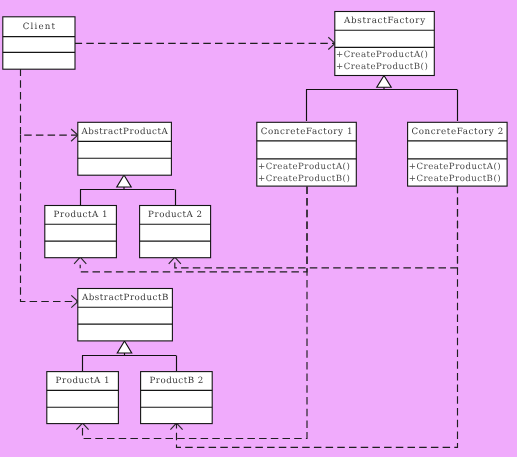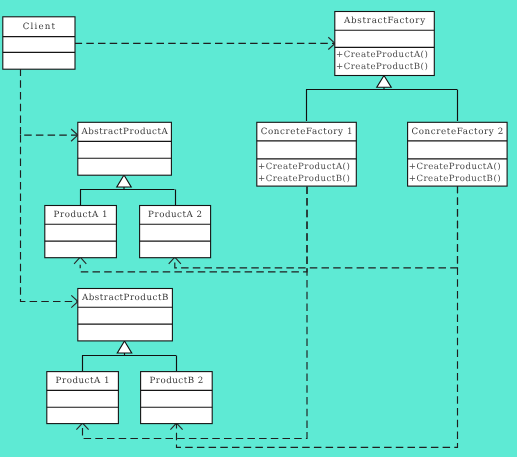--- a/index.html
+++ b/index.html
@@ -1,18 +1,18 @@
 <!DOCTYPE html>
 <html><head>
 <meta charset="utf-8">
 <title>Abstract Factory UML Class Diagram</title>
 <style>
   html,body{margin:0;padding:0;background:#ffffff;-webkit-font-smoothing:antialiased;text-rendering:geometricPrecision;}
   body{width:517px;height:457px;overflow:hidden;font-family:"Liberation Mono",monospace;}
-  #diagram{position:relative;width:517px;height:457px;background:#5eead4;}
+  #diagram{position:relative;width:517px;height:457px;background:#f0abfc;}
   svg{display:block;transform:translateZ(0);}
   .cls-box{fill:#ffffff;stroke:#151515;stroke-width:1.1;}
   .cls-div{stroke:#151515;stroke-width:1.1;}
   .cls-name{font-family:"DejaVu Serif",serif;font-size:8.7px;fill:#3a3a3a;text-anchor:middle;}
   .cls-op{font-family:"DejaVu Serif",serif;font-size:8.6px;fill:#4d4d4d;text-anchor:start;}
   .solid{stroke:#111111;stroke-width:1.15;fill:none;}
   .dashH{stroke:#1f1f1f;stroke-width:1.15;fill:none;stroke-dasharray:7.5 4.2;stroke-linecap:butt;}
   .tri{fill:#ffffff;stroke:#111111;stroke-width:1.15;stroke-linejoin:miter;}
   .arrowopen{stroke:#2a2a2a;stroke-width:1.15;fill:none;stroke-linecap:butt;stroke-linejoin:miter;}
 </style>

